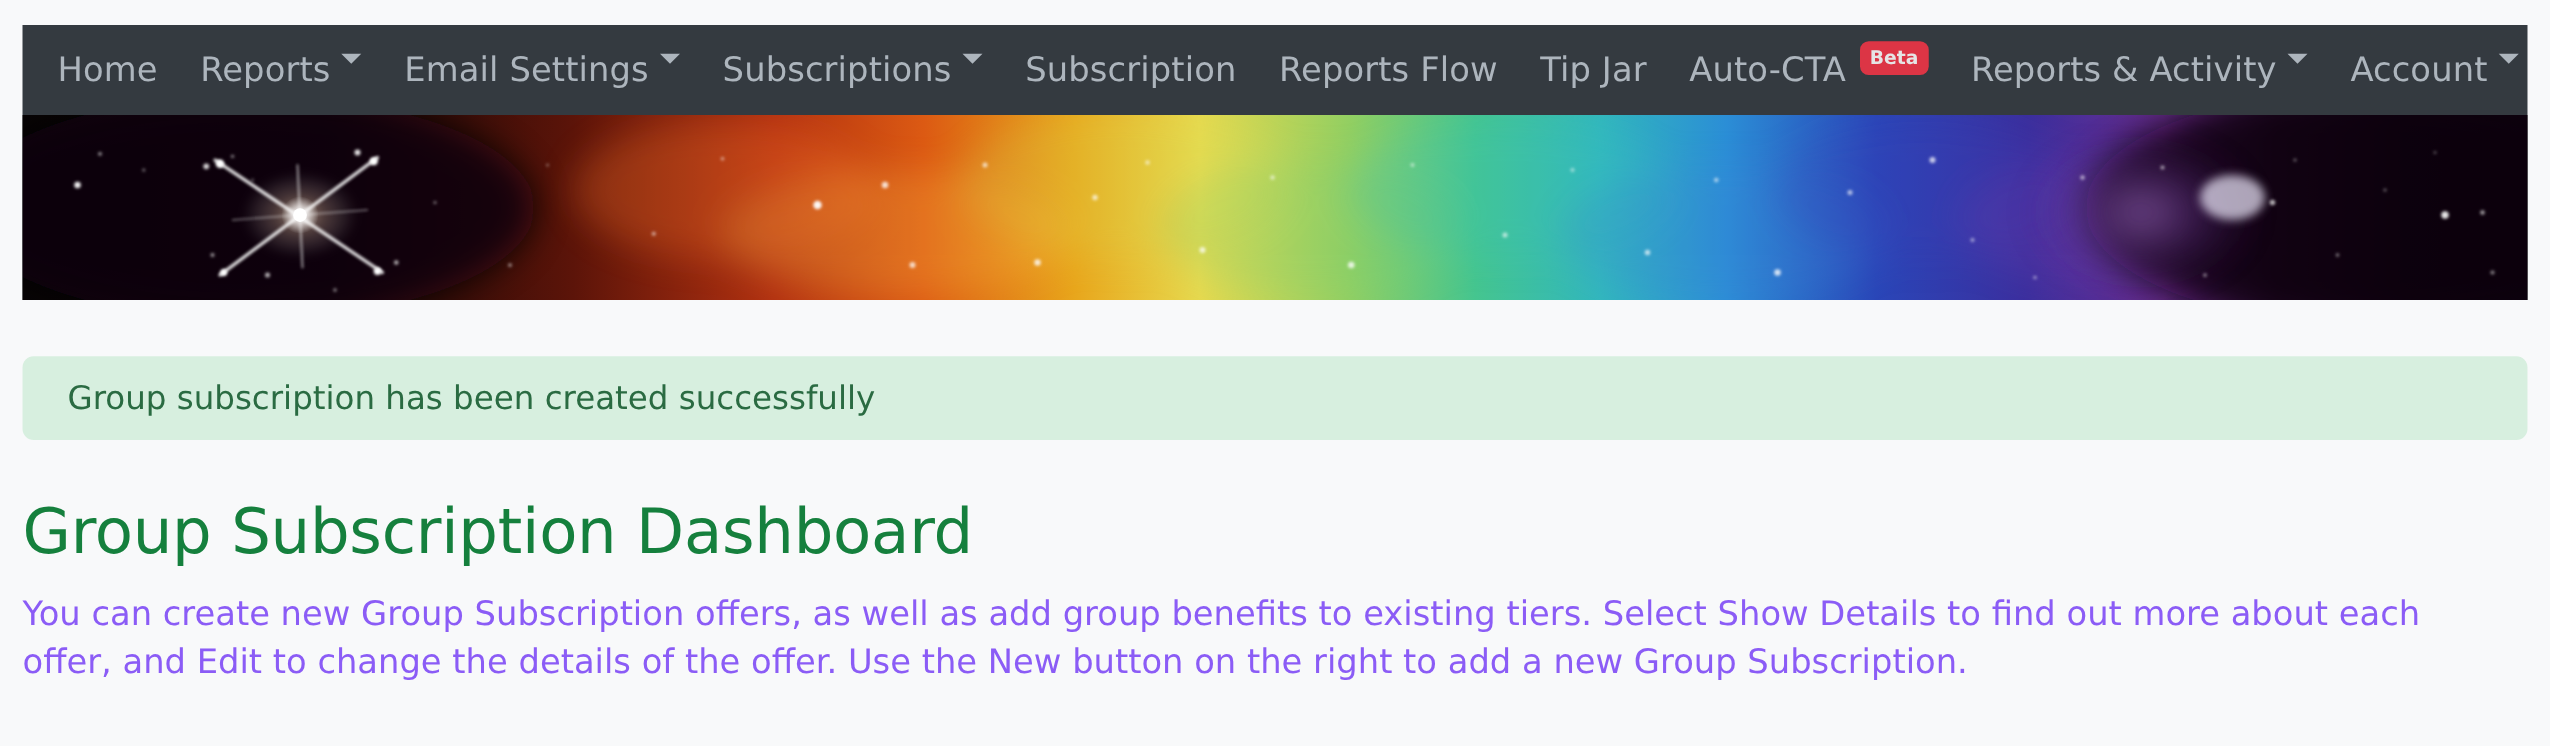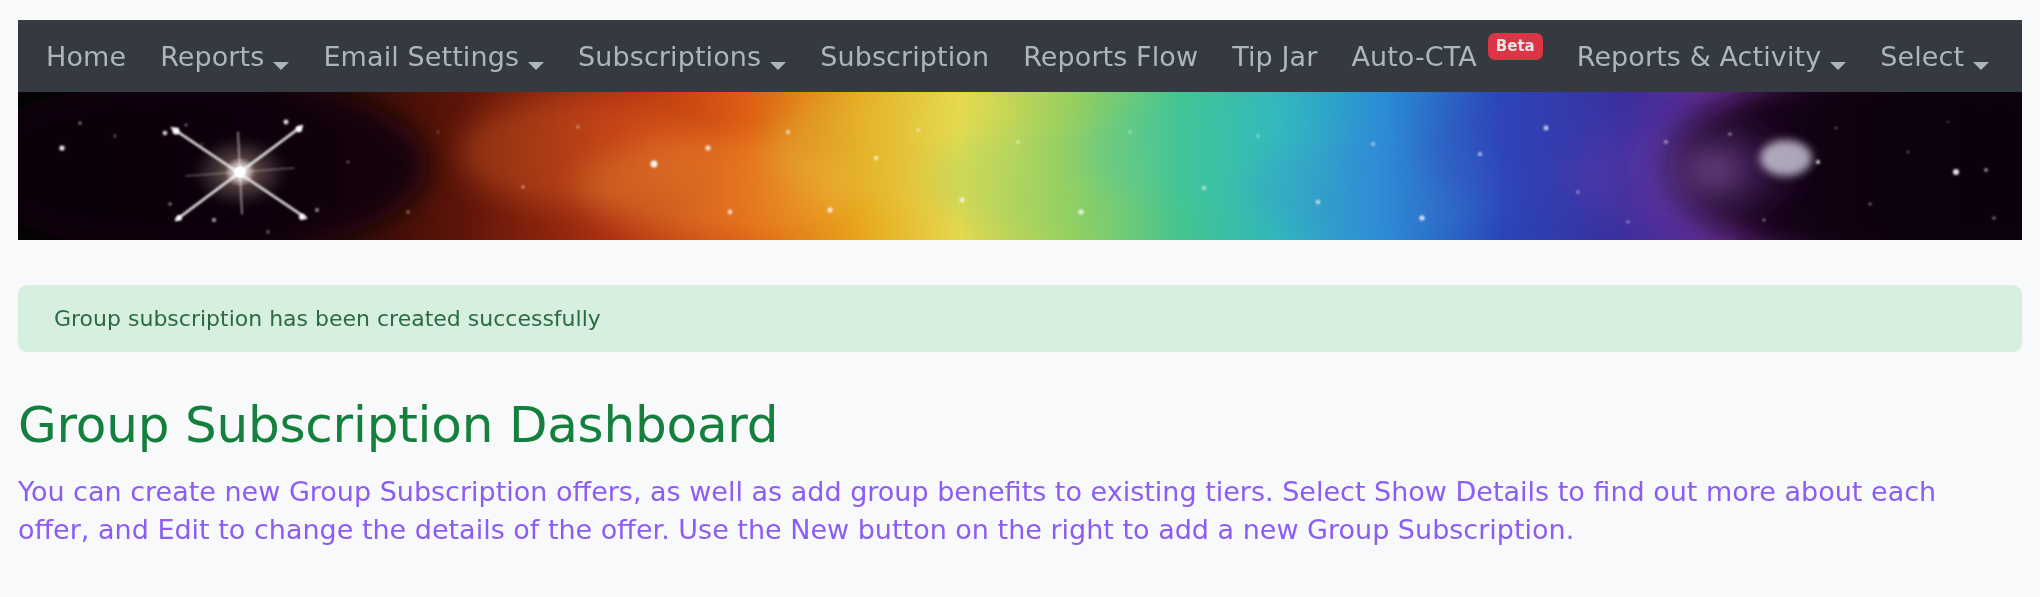--- a/index.html
+++ b/index.html
@@ -36,21 +36,21 @@
   }
   .nav-list {
     display: flex;
     align-items: center;
     list-style: none;
     margin: 0;
     padding: 0;
   }
   .nav-item {
     display: flex;
-    align-items: flex-end;
+    align-items: flex-start;
     margin-right: 34px;
     white-space: nowrap;
   }
   .nav-link {
     color: #adb5bd;
     font-size: 27px;
     line-height: 1;
     letter-spacing: 0.1px;
     text-decoration: none;
     display: inline-block;
@@ -104,21 +104,21 @@
     height: 67px;
     box-sizing: border-box;
     background: #d7efdf;
     border-radius: 9px;
     display: flex;
     align-items: center;
     padding-left: 36px;
   }
   .alert-text {
     color: #2a6b42;
-    font-size: 22px;
+    font-size: 26px;
     line-height: 1;
   }
 
   
   .content {
     position: absolute;
     left: 18px;
     top: 398px;
     width: 2004px;
   }
@@ -181,21 +181,21 @@
         <a class="nav-link" href="#">Auto-CTA</a>
         <span class="badge-beta">Beta</span>
       </li>
 
       <li class="nav-item">
         <a class="nav-link" href="#">Reports &amp; Activity</a>
         <span class="caret"></span>
       </li>
 
       <li class="nav-item">
-        <a class="nav-link" href="#">Select</a>
+        <a class="nav-link" href="#">Account</a>
         <span class="caret"></span>
       </li>
 
     </ul>
   </nav>
 
   <div class="banner">
     <svg viewBox="0 0 2004 148" preserveAspectRatio="none" xmlns="http://www.w3.org/2000/svg">
       <defs>
         <linearGradient id="neb" x1="0" y1="0" x2="1" y2="0">

